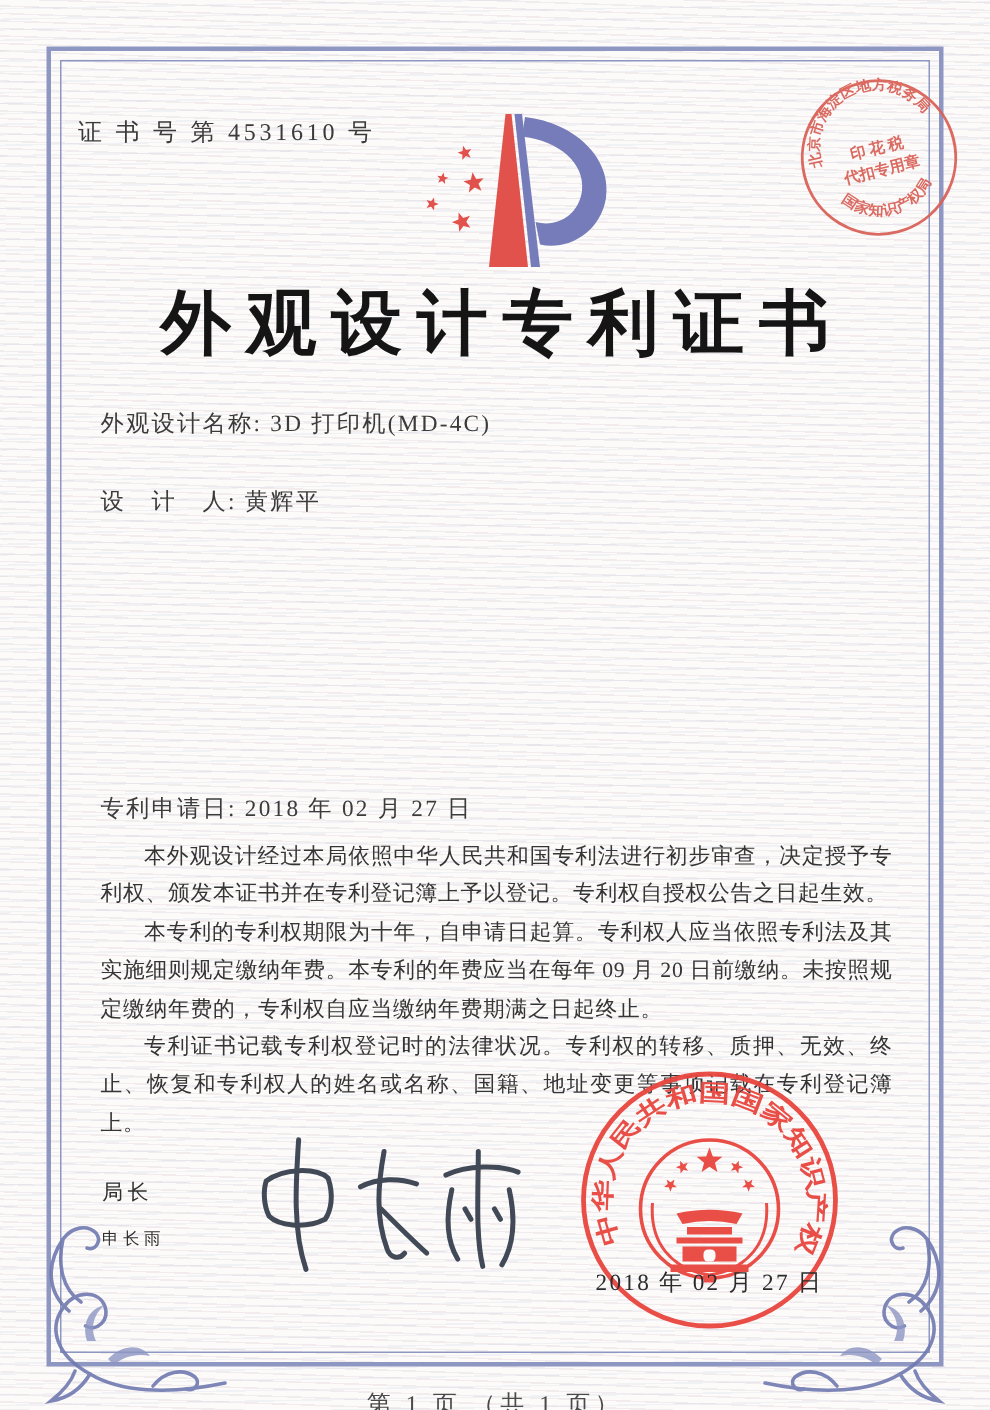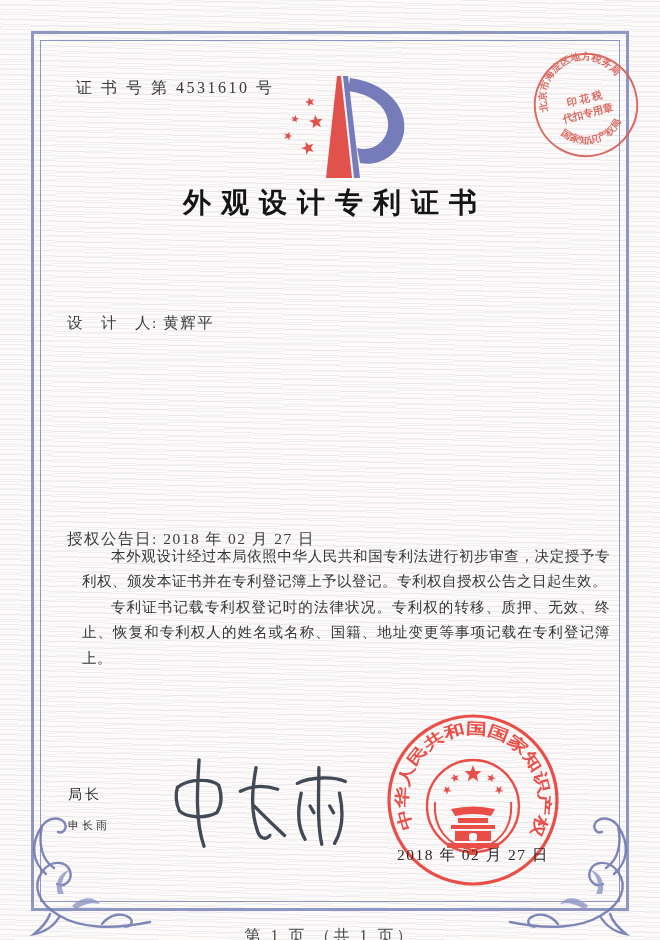--- a/index.html
+++ b/index.html
@@ -8,32 +8,32 @@
     background-color:#fcfbfa; overflow:hidden;
     font-family:"Liberation Serif","DejaVu Serif",serif;
     color:#333;
     background-image:
       repeating-linear-gradient(2deg, rgba(213,196,206,0.28) 0px, rgba(213,196,206,0.28) 1px, transparent 1px, transparent 5px),
       repeating-linear-gradient(-1deg, rgba(196,204,224,0.20) 0px, rgba(196,204,224,0.20) 1px, transparent 1px, transparent 7px);
   }
   .border-outer { position:absolute; left:31px; top:31px; right:31px; bottom:29px; border:3px solid #8e96c2; }
   .border-inner { position:absolute; left:40px; top:40px; right:40px; bottom:38px; border:1px solid #8e96c2; }
 
-  .cert-number { position:absolute; left:76px; top:78px; font-size:16px; letter-spacing:2.5px; color:#3a3a3a; }
+  .cert-number { position:absolute; left:52px; top:78px; font-size:16px; letter-spacing:2.5px; color:#3a3a3a; }
 
   .logo { position:absolute; left:272px; top:72px; width:148px; height:114px; }
   .tax-stamp { position:absolute; left:527px; top:46px; width:118px; height:118px; transform:rotate(-14deg); opacity:0.92; }
 
   .title { position:absolute; left:0; right:0; top:184px; text-align:center;
-    font-size:28px; font-weight:bold; letter-spacing:10px; text-indent:10px; color:#151515; }
+    font-size:47px; font-weight:bold; letter-spacing:10px; text-indent:10px; color:#151515; }
 
   .field-row { position:absolute; left:67px; font-size:15.5px; letter-spacing:1.5px; color:#3b3b3b; white-space:nowrap; }
-  .f0 { top:272px; } .f1 { top:313px; } .f2 { top:376px; } .f3 { top:428px; } .f4 { top:479px; } .f5 { top:529px; }
+  .f0 { top:272px; } .f1 { top:324px; } .f2 { top:376px; } .f3 { top:428px; } .f4 { top:479px; } .f5 { top:529px; }
 
-  .body-text { position:absolute; left:67px; top:544px; width:528px;margin-left:15px; }
+  .body-text { position:absolute; left:67px; top:559px; width:528px; }
   .body-text p { margin:0; text-indent:2em; text-align:justify; font-size:14.5px; line-height:25.4px; color:#353535; letter-spacing:0.5px; }
 
   .director-title { position:absolute; left:68px; top:786px; font-size:14px; letter-spacing:3px; color:#2f2f2f;
     font-family:"Liberation Sans","DejaVu Sans",sans-serif; }
   .director-name { position:absolute; left:68px; top:818px; font-size:11px; letter-spacing:3px; color:#2f2f2f;
     font-family:"Liberation Sans","DejaVu Sans",sans-serif; }
   .signature { position:absolute; left:148px; top:750px; width:220px; height:108px; }
 
   .official-seal { position:absolute; left:385px; top:712px; width:176px; height:176px; opacity:0.95; }
   .seal-date { position:absolute; left:397px; top:845px; font-size:15.5px; letter-spacing:1.5px; color:#2b2b2b; white-space:nowrap; }
@@ -81,25 +81,27 @@
     </text>
     <text font-size="9.5" fill="#d95f55" font-weight="bold">
       <textPath href="#stampBottom" startOffset="0" textLength="72" lengthAdjust="spacingAndGlyphs">国家知识产权局</textPath>
     </text>
     <text x="60" y="57" text-anchor="middle" font-size="10.5" fill="#d95f55" font-weight="bold">印 花 税</text>
     <text x="60" y="72" text-anchor="middle" font-size="10.5" fill="#d95f55" font-weight="bold">代扣专用章</text>
   </svg>
 
   <div class="title">外观设计专利证书</div>
 
+  <div class="field-row f0"><span>外观设计名称: </span><span>3D 打印机(MD-4C)</span></div>
   <div class="field-row f1"><span>设　计　人: </span><span>黄辉平</span></div>
-  <div class="field-row f5"><span>授权公告日: </span><span>2018 年 02 月 27 日</span></div>
+  <div class="field-row f5"><span>专利申请日: </span><span>2018 年 02 月 27 日</span></div>
 
   <div class="body-text">
     <p>本外观设计经过本局依照中华人民共和国专利法进行初步审查，决定授予专利权、颁发本证书并在专利登记簿上予以登记。专利权自授权公告之日起生效。</p>
+    <p>本专利的专利权期限为十年，自申请日起算。专利权人应当依照专利法及其实施细则规定缴纳年费。本专利的年费应当在每年 09 月 20 日前缴纳。未按照规定缴纳年费的，专利权自应当缴纳年费期满之日起终止。</p>
     <p>专利证书记载专利权登记时的法律状况。专利权的转移、质押、无效、终止、恢复和专利权人的姓名或名称、国籍、地址变更等事项记载在专利登记簿上。</p>
   </div>
 
   <div class="director-title">局长</div>
   <div class="director-name">申长雨</div>
 
   <svg class="signature" viewBox="0 0 220 110">
     <g fill="none" stroke="#333b4a" stroke-width="3.4" stroke-linecap="round" stroke-linejoin="round" opacity="0.92">
       <path d="M28,38 C40,29 62,29 70,36 C74,48 72,58 68,64 C54,71 36,68 30,62 C26,54 26,44 28,38"></path>
       <path d="M50,10 C48,40 46,72 55,98"></path>

